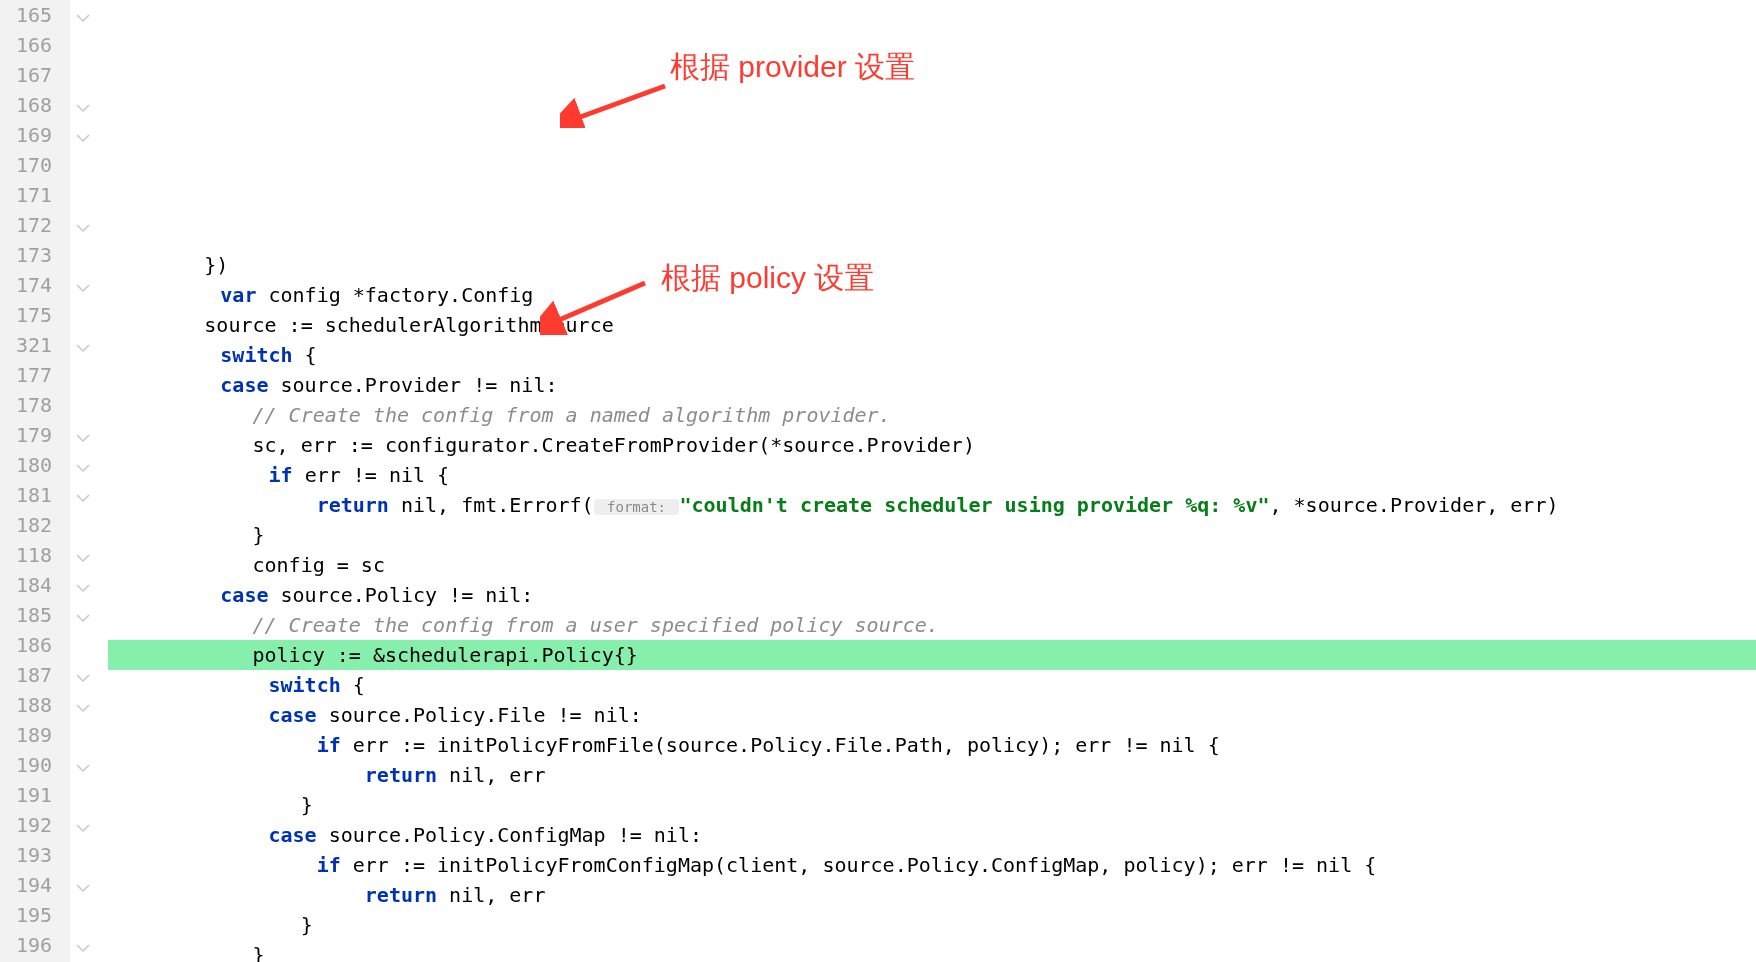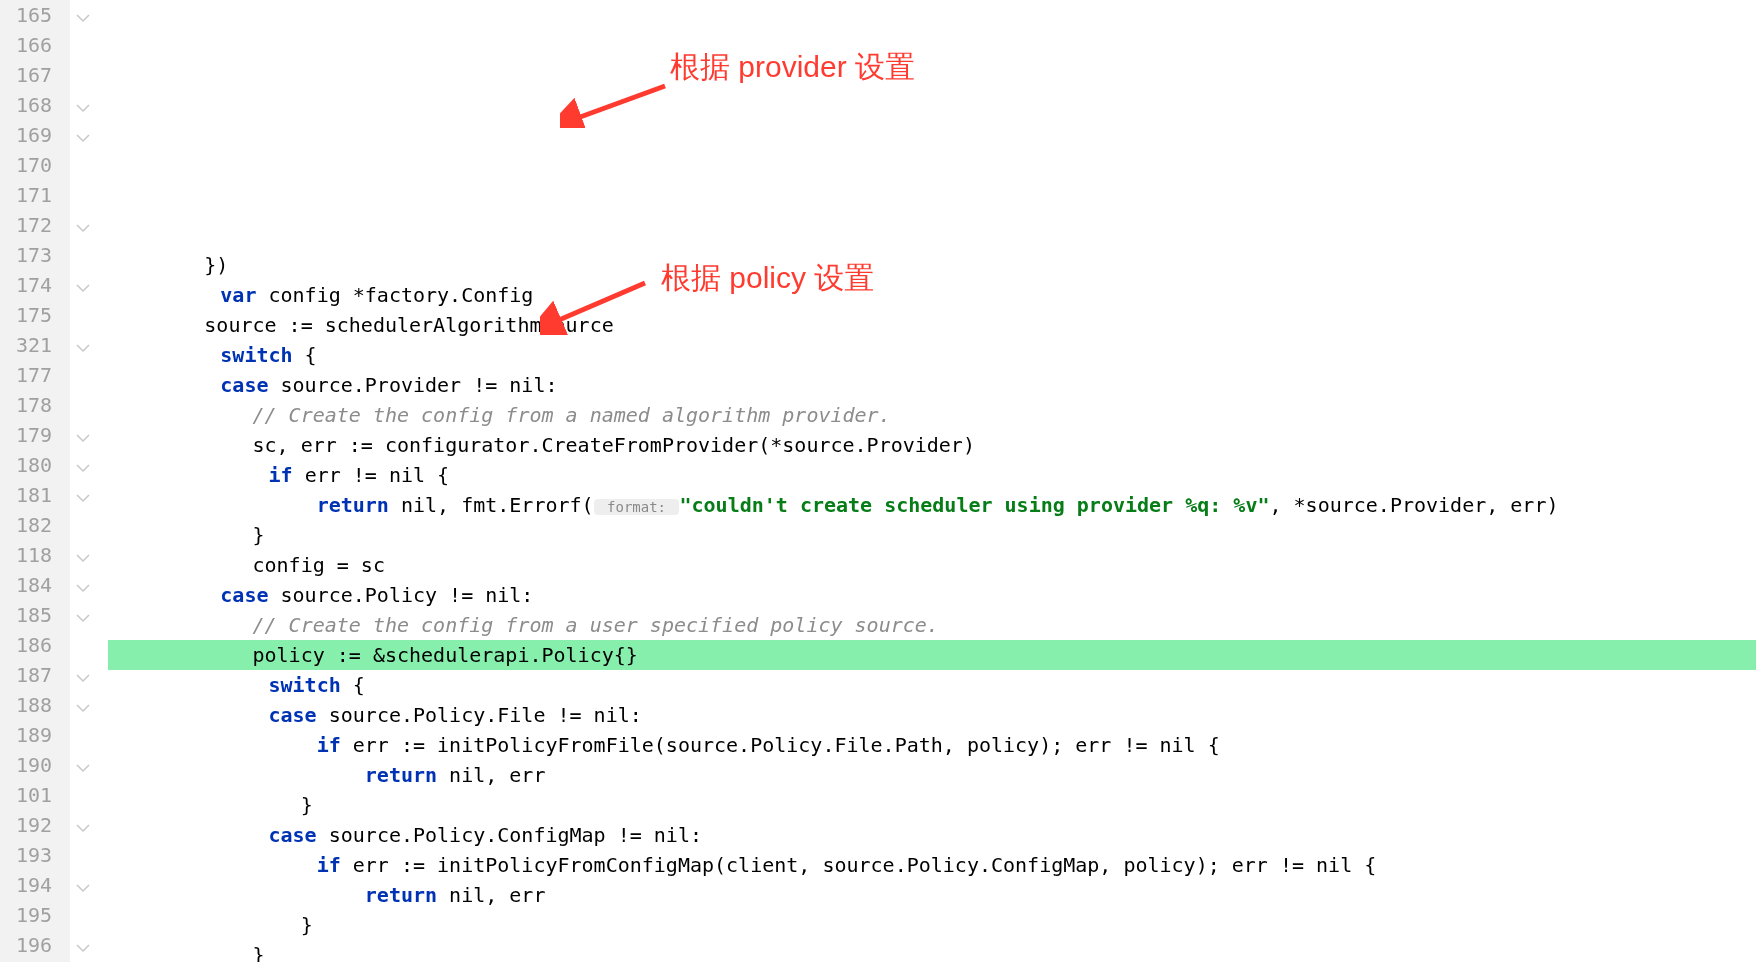--- a/index.html
+++ b/index.html
@@ -100,21 +100,21 @@
       <div>181</div>
       <div>182</div>
       <div>118</div>
       <div>184</div>
       <div>185</div>
       <div>186</div>
       <div>187</div>
       <div>188</div>
       <div>189</div>
       <div>190</div>
-      <div>101</div>
+      <div>191</div>
       <div>192</div>
       <div>193</div>
       <div>194</div>
       <div>195</div>
       <div>196</div>
     </div>
   <div class="fold-col" id="foldcol">
       <div class="fm" style="top: 8px;"><svg width="14" height="14">
           <path d="M1 5 L7 11 L13 5" stroke="#c8c8c8" stroke-width="1.5" fill="none"></path>
         </svg></div>

